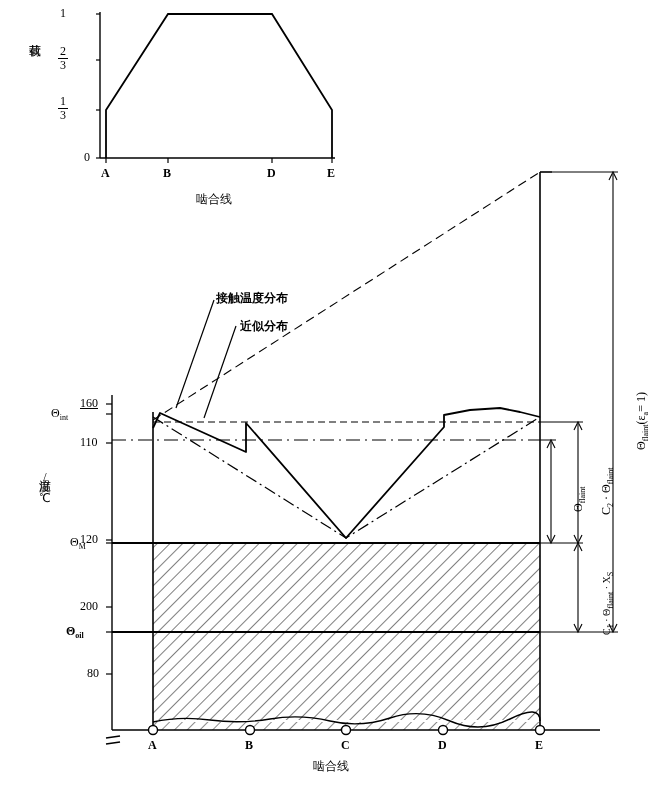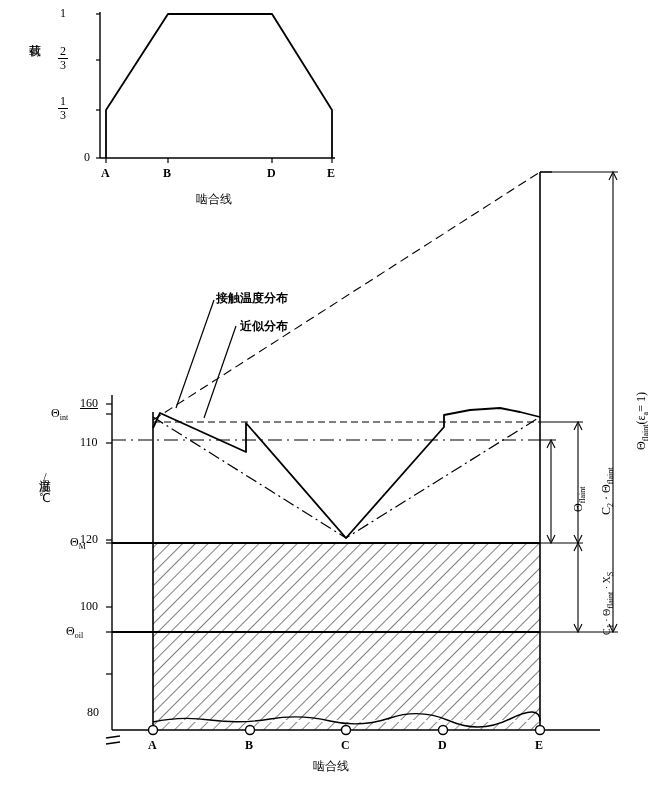--- a/index.html
+++ b/index.html
@@ -139,30 +139,30 @@
 
 <div class="lbl" style="left:196px;top:191px;">啮合线</div>
 
 <div class="lbl" style="left:36px;top:470px;">
   <span class="vert">温度/℃</span>
 </div>
 
 <div class="lbl" style="left:80px;top:396px;text-decoration:underline;">160</div>
 <div class="lbl" style="left:80px;top:435px;">110</div>
 <div class="lbl" style="left:80px;top:532px;">120</div>
-<div class="lbl" style="left:80px;top:599px;">100</div>
-<div class="lbl" style="left:87px;top:666px;margin-top:39px;">80</div>
+<div class="lbl" style="left:80px;top:599px;">200</div>
+<div class="lbl" style="left:87px;top:666px;">80</div>
 
 <div class="lbl" style="left:51px;top:406px;">
   <span>Θ</span><span class="sub">int</span>
 </div>
 <div class="lbl" style="left:70px;top:535px;">
   <span>Θ</span><span class="sub">M</span>
 </div>
-<div class="lbl" style="left:66px;top:624px;">
+<div class="lbl" style="left:66px;top:624px;font-weight:bold;">
   <span>Θ</span><span class="sub">oil</span>
 </div>
 
 <div class="lbl bold" style="left:148px;top:738px;">A</div>
 <div class="lbl bold" style="left:245px;top:738px;">B</div>
 <div class="lbl bold" style="left:341px;top:738px;">C</div>
 <div class="lbl bold" style="left:438px;top:738px;">D</div>
 <div class="lbl bold" style="left:535px;top:738px;">E</div>
 
 <div class="lbl" style="left:313px;top:758px;">啮合线</div>

